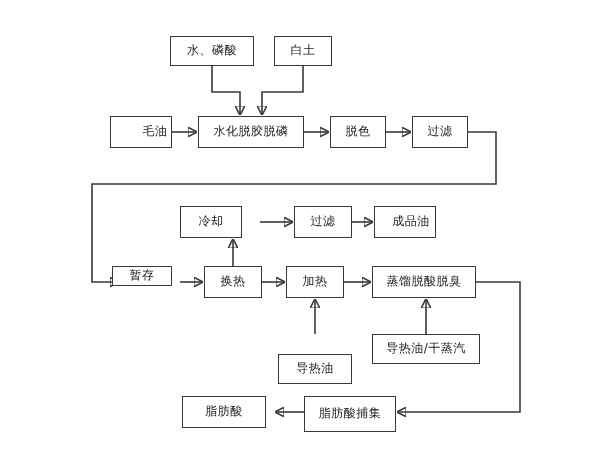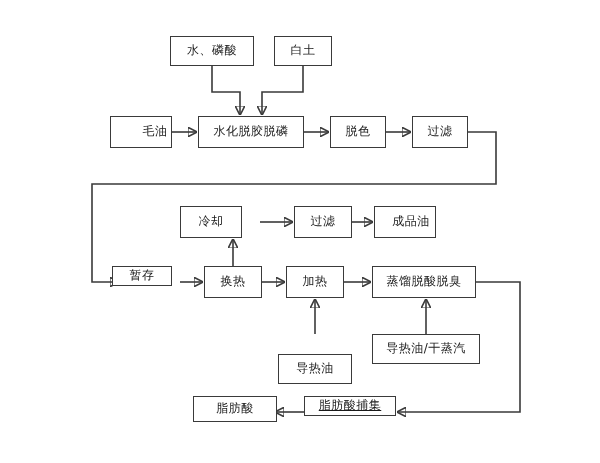--- a/index.html
+++ b/index.html
@@ -113,17 +113,17 @@
   <div class="node" style="left:204px; top:266px; width:58px; height:32px;">换热</div>
 
   <div class="node" style="left:286px; top:266px; width:58px; height:32px;">加热</div>
 
   <div class="node" style="left:372px; top:266px; width:104px; height:32px;">蒸馏脱酸脱臭</div>
 
   <div class="node" style="left:278px; top:334px; width:74px; height:30px;margin-top:20px;">导热油</div>
 
   <div class="node" style="left:372px; top:334px; width:108px; height:30px;">导热油/干蒸汽</div>
 
-  <div class="node" style="left:193px; top:396px; width:84px; height:26px;">脂肪酸</div>
+  <div class="node" style="left:182px; top:396px; width:84px; height:32px;">脂肪酸</div>
 
-  <div class="node" style="left:304px; top:396px; width:92px; height:20px;text-decoration:underline;">脂肪酸捕集</div>
+  <div class="node" style="left:304px; top:396px; width:92px; height:36px;">脂肪酸捕集</div>
 
 </div>
 
 </body></html>

